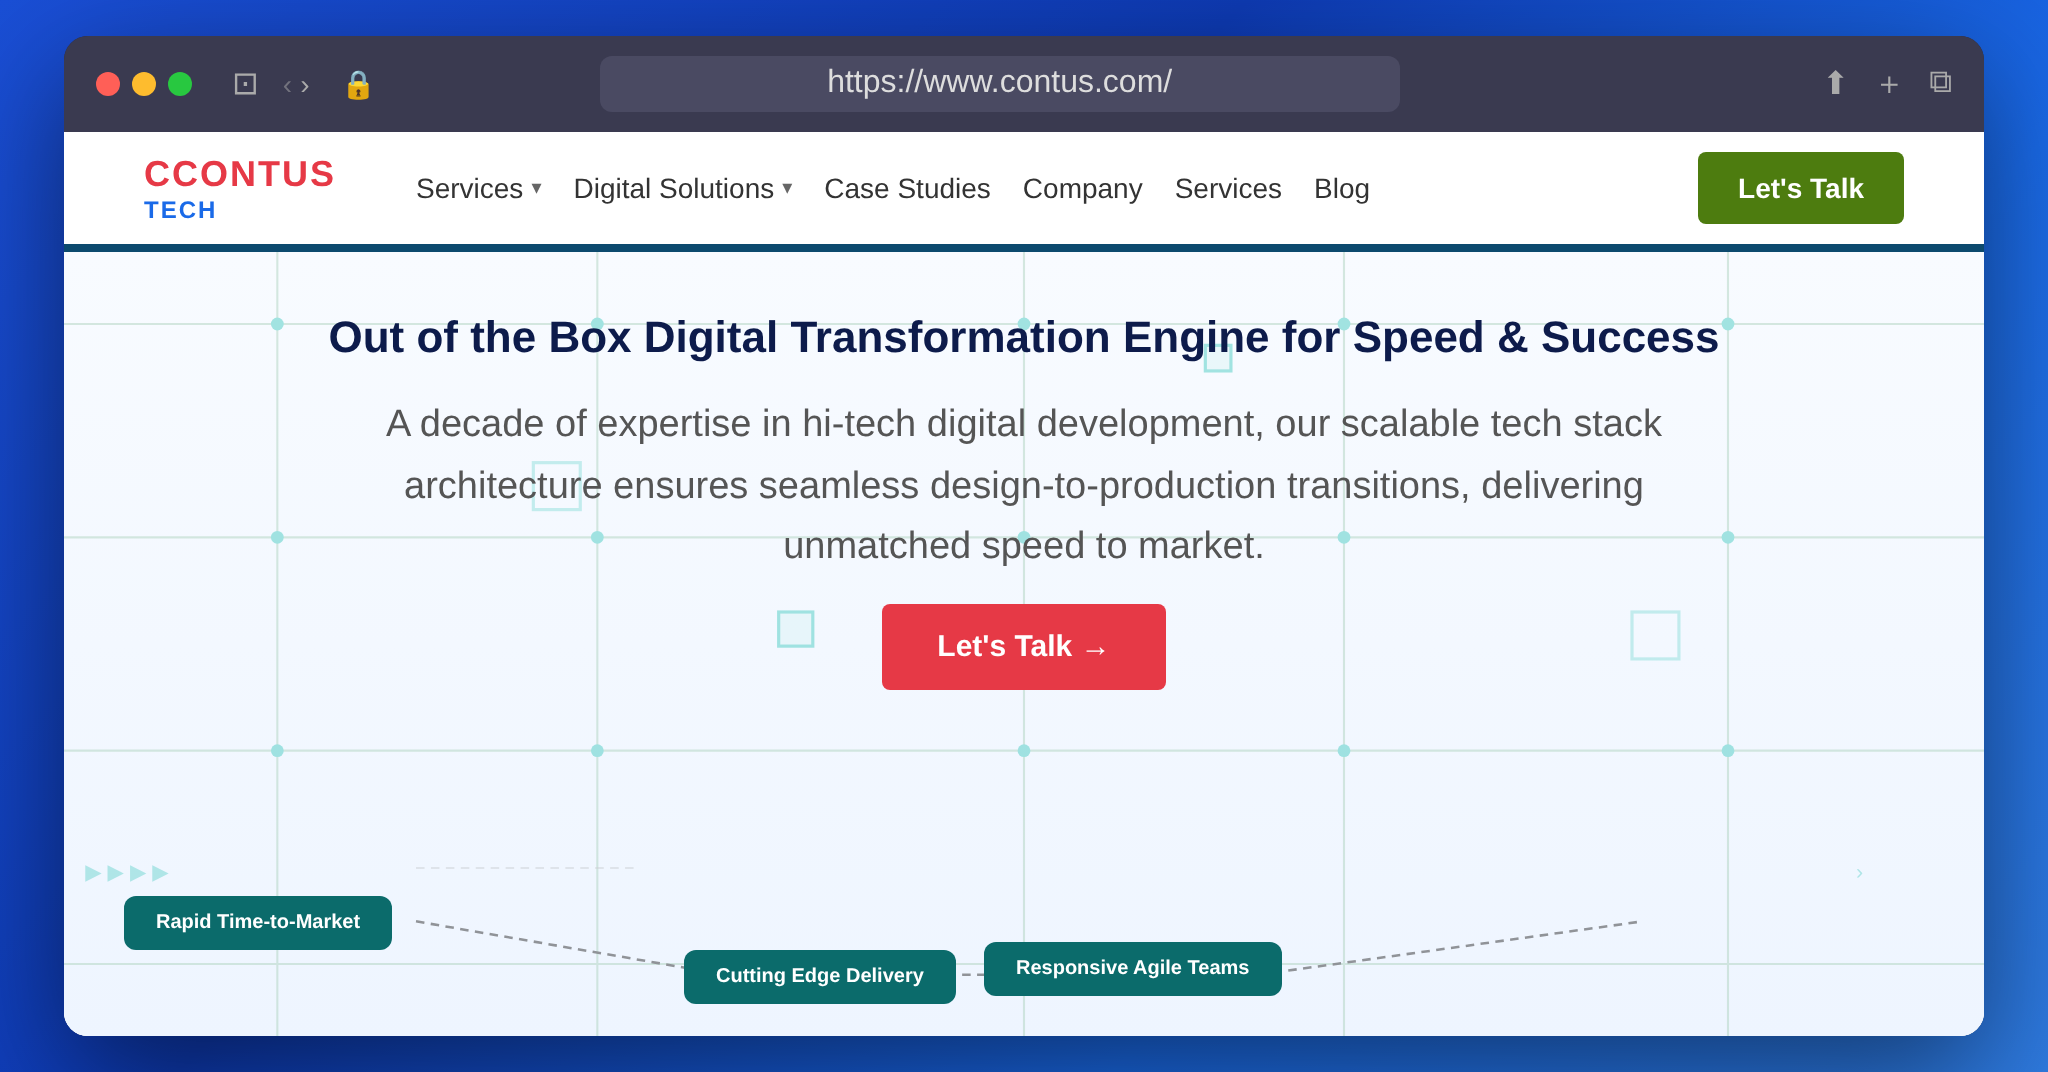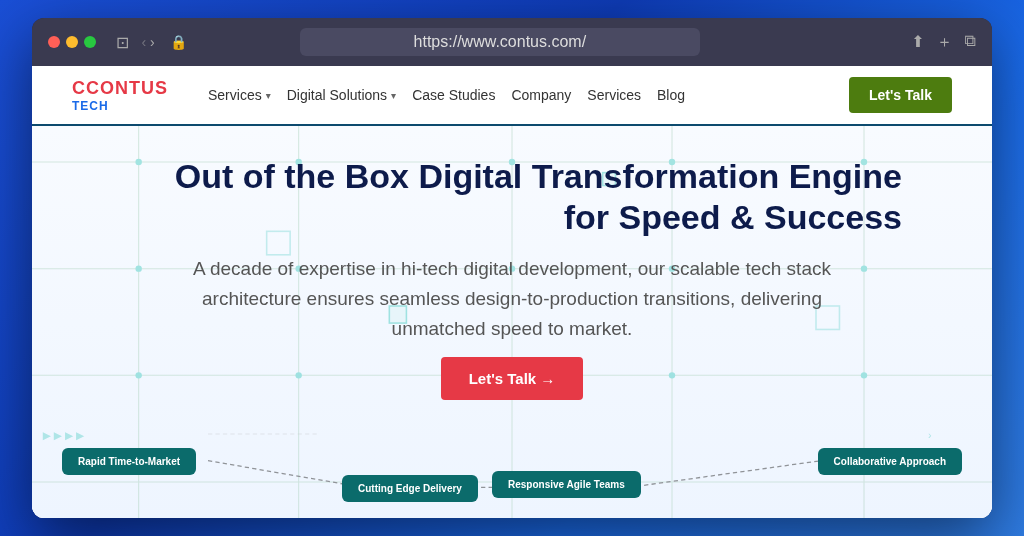--- a/index.html
+++ b/index.html
@@ -83,21 +83,21 @@
       overflow: hidden;
     }
 
     
     .navbar {
       display: flex;
       align-items: center;
       padding: 0 40px;
       height: 60px;
       background: #fff;
-      border-bottom: 2px solid #0c4a6e;
+      border-bottom: 4px solid #0c4a6e;
       position: relative;
       z-index: 10;
     }
     .logo {
       display: flex;
       flex-direction: column;
       margin-right: 40px;
     }
     .logo-contus { font-weight: 700; font-size: 18px; color: #1a1a2e; letter-spacing: 1px; }
     .logo-contus span { color: #e63946; }
@@ -153,21 +153,21 @@
       opacity: 0.5;
     }
 
     .hero-content {
       position: relative;
       z-index: 5;
       text-align: center;
       max-width: 780px;
     }
     .hero-title {
-      font-size: 34px;
+      font-size: 22px;
       font-weight: 800;
       color: #0d1b4b;
       line-height: 1.2;
       margin-bottom: 16px;
       text-align: right;
     }
     .hero-subtitle {
       font-size: 19px;
       color: #555;
       line-height: 1.6;
@@ -315,19 +315,18 @@
         <div class="hero-content">
           <h1 class="hero-title">Out of the Box Digital Transformation Engine for Speed &amp; Success</h1>
           <p class="hero-subtitle">A decade of expertise in hi-tech digital development, our scalable tech stack architecture ensures seamless design-to-production transitions, delivering unmatched speed to market.</p>
           <button class="hero-cta">Let's Talk →</button>
         </div>
 
         <div class="feature-badges">
           <div class="badge badge-rtm">Rapid Time-to-Market</div>
           <div class="badge badge-ced">Cutting Edge Delivery</div>
           <div class="badge badge-rat">Responsive Agile Teams</div>
-          <div class="badge badge-ca">Collaborative Approach</div>
         </div>
       </section>
 
     </div>
   </div>
 </div>
 
 </body></html>

